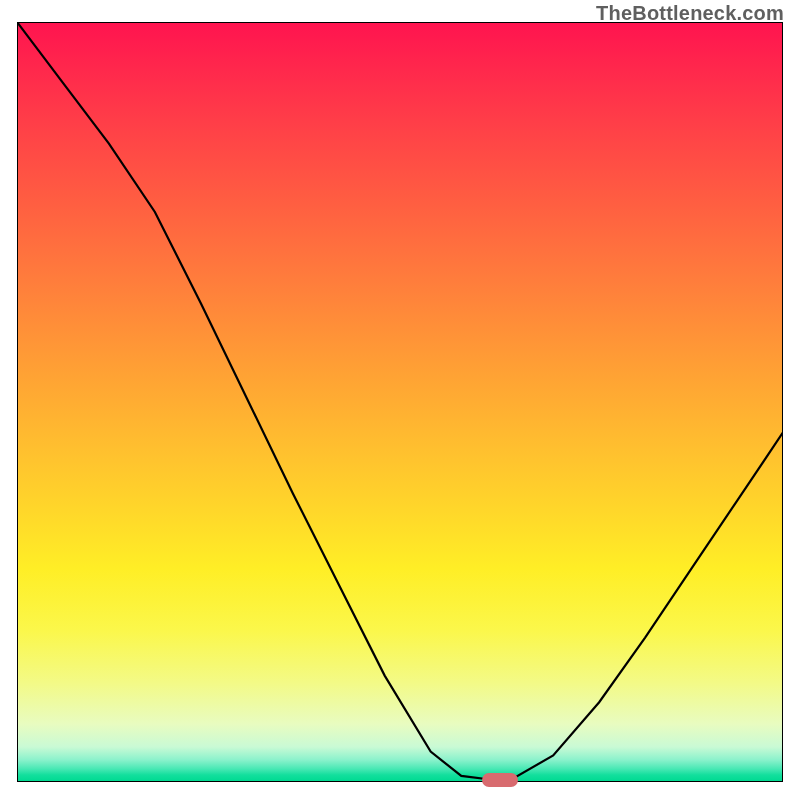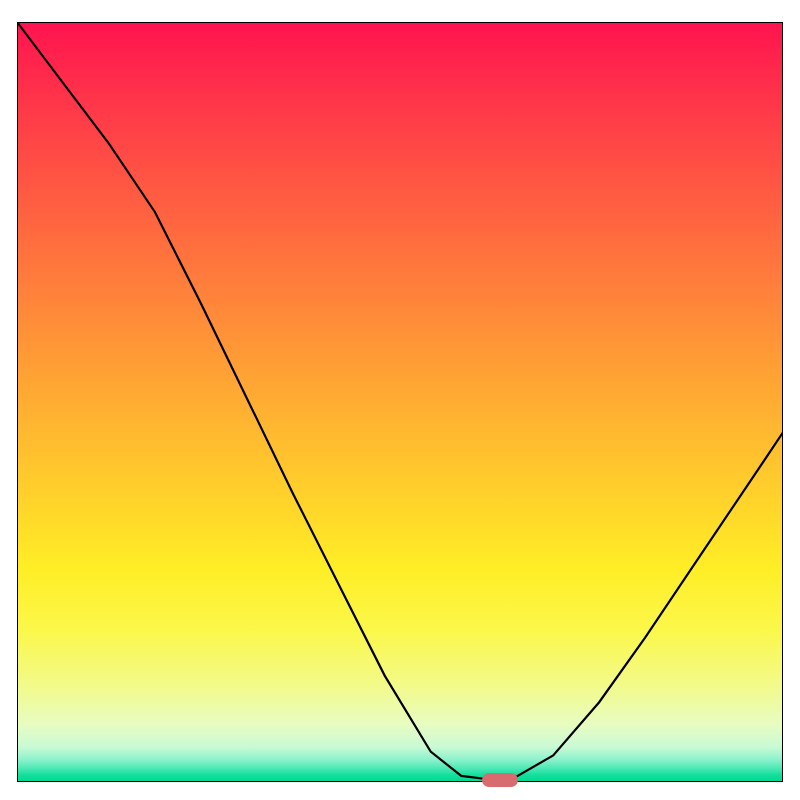--- a/index.html
+++ b/index.html
@@ -68,20 +68,21 @@
     height: 14px;
     background: #d86b6f;
     border-radius: 7px;
     transform: translate(-50%, -50%);
   }
 </style>
 </head>
 <body>
 
 <div class="chart-container">
+  <div class="attribution">TheBottleneck.com</div>
 
   <div class="plot-area"></div>
 
   <svg class="curve" viewBox="0 0 766 760" preserveAspectRatio="none">
     <path id="curve-path" fill="none" stroke="#000" stroke-width="2.2" d="M0.00 0.00 L45.96 60.80 L91.92 121.60 L137.88 190.00 L183.84 281.20 L229.80 376.20 L275.76 471.20 L321.72 562.40 L367.68 653.60 L413.64 729.60 L444.28 753.92 L474.92 757.72 L494.07 757.72 L536.20 733.40 L582.16 680.20 L628.12 615.60 L674.08 547.20 L720.04 478.80 L766.00 410.40"></path>
   </svg>
 
   <div class="marker" id="marker-el" style="left: 499.58px; top: 780.48px;"></div>
 </div>
 

